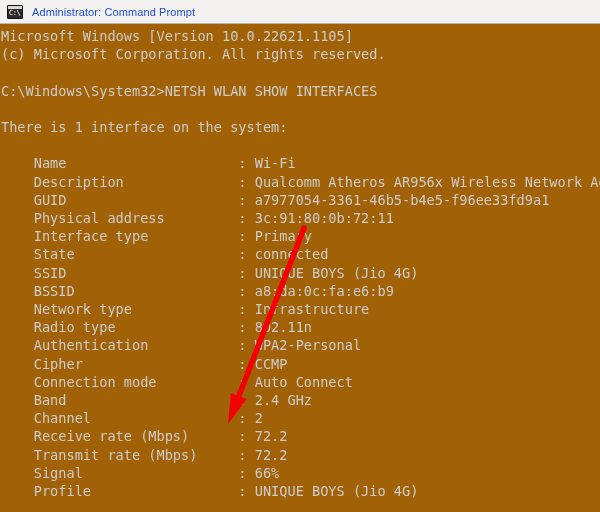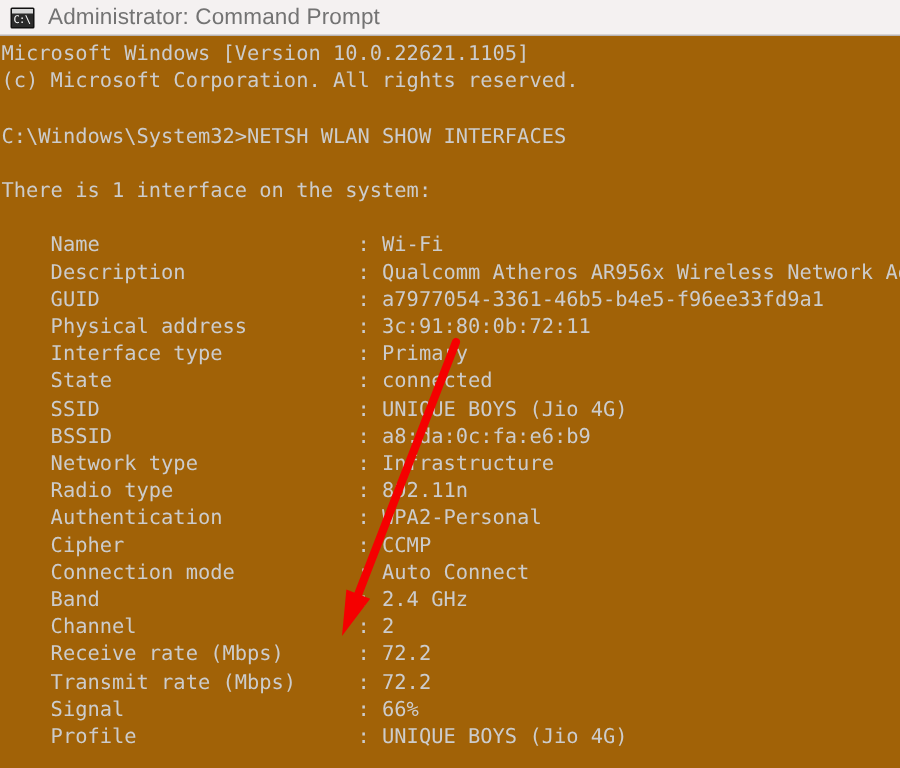--- a/index.html
+++ b/index.html
@@ -53,22 +53,22 @@
     position: absolute;
     left: 1px;
     top: 3px;
     font-family: "DejaVu Sans Mono", monospace;
     font-size: 7px;
     line-height: 8px;
     color: #ffffff;
     letter-spacing: -0.5px;
   }
   #titlebar .title-text {
-    font-size: 15px;
-    color: #737373;
+    font-size: 11px;
+    color: #1d4ed8;
     letter-spacing: 0.1px;
     white-space: nowrap;
   }
 
   
   #console {
     position: absolute;
     left: 0;
     top: 24px;
     width: 600px;

